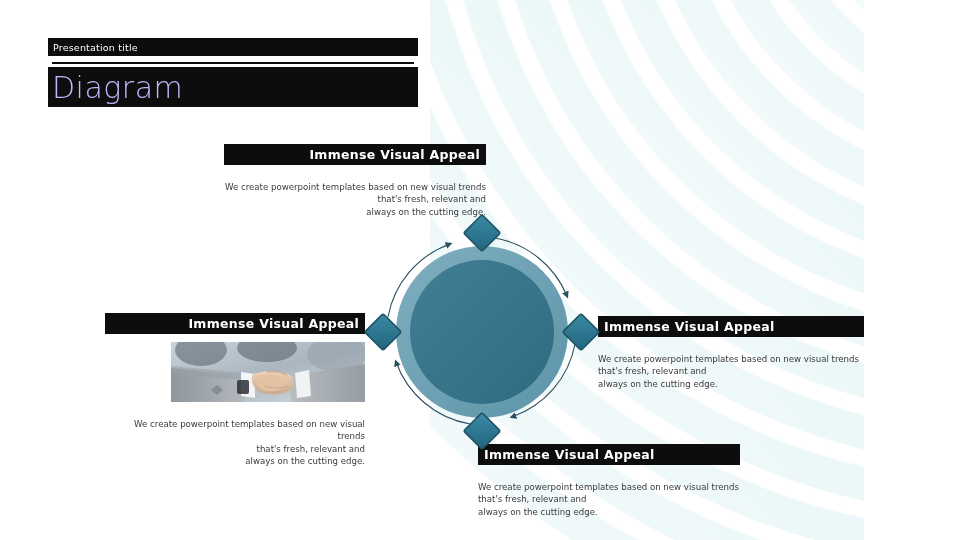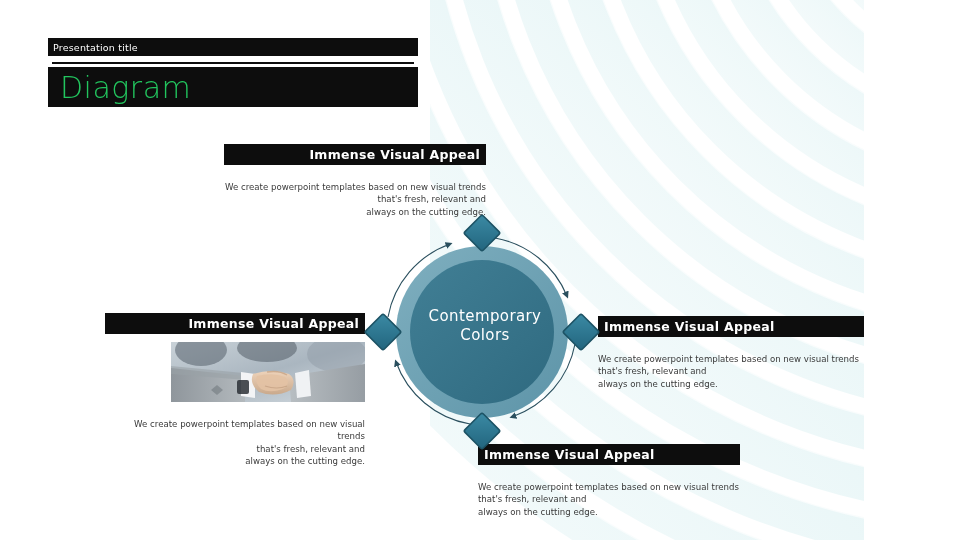--- a/index.html
+++ b/index.html
@@ -57,25 +57,25 @@
     position: absolute;
     left: 48px;
     top: 67px;
     width: 370px;
     height: 40px;
     background: #0d0d0d;
     display: flex;
     align-items: center;
   }
   .title-main span {
-    color: #22c55e;
+    color: #c4b5fd;
     font-size: 30px;
     font-weight: 300;
     letter-spacing: .5px;
-    padding-left: 12px;
+    padding-left: 4px;
     white-space: nowrap;
   }
 
   
   .item { position: absolute; }
   .item-bar {
     background: #0d0d0d;
     height: 19px;
     display: flex;
     align-items: center;
@@ -333,17 +333,15 @@
         </g>
         <g>
           <rect x="109" y="206" width="26" height="26" rx="2" transform="rotate(45 122 219)" fill="url(#diaG)" stroke="#1d5365" stroke-width="1.6"></rect>
         </g>
         <g>
           <rect x="10" y="107" width="26" height="26" rx="2" transform="rotate(45 23 120)" fill="url(#diaG)" stroke="#1d5365" stroke-width="1.6"></rect>
         </g>
       </g>
     </svg>
 
-    <div class="center-label">Contemporary
-Colors</div>
   </div>
 
 </div>
 
 </body></html>

